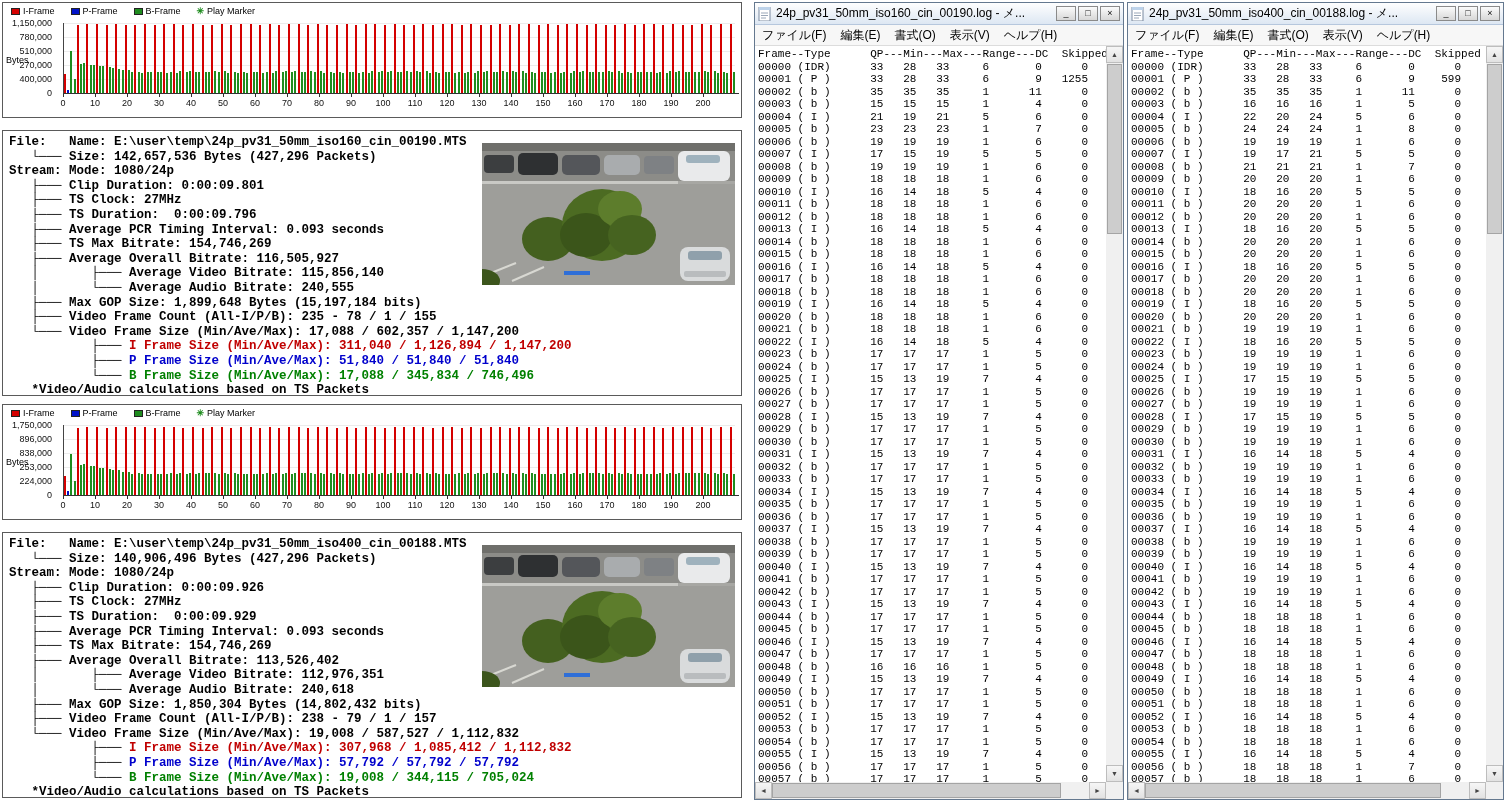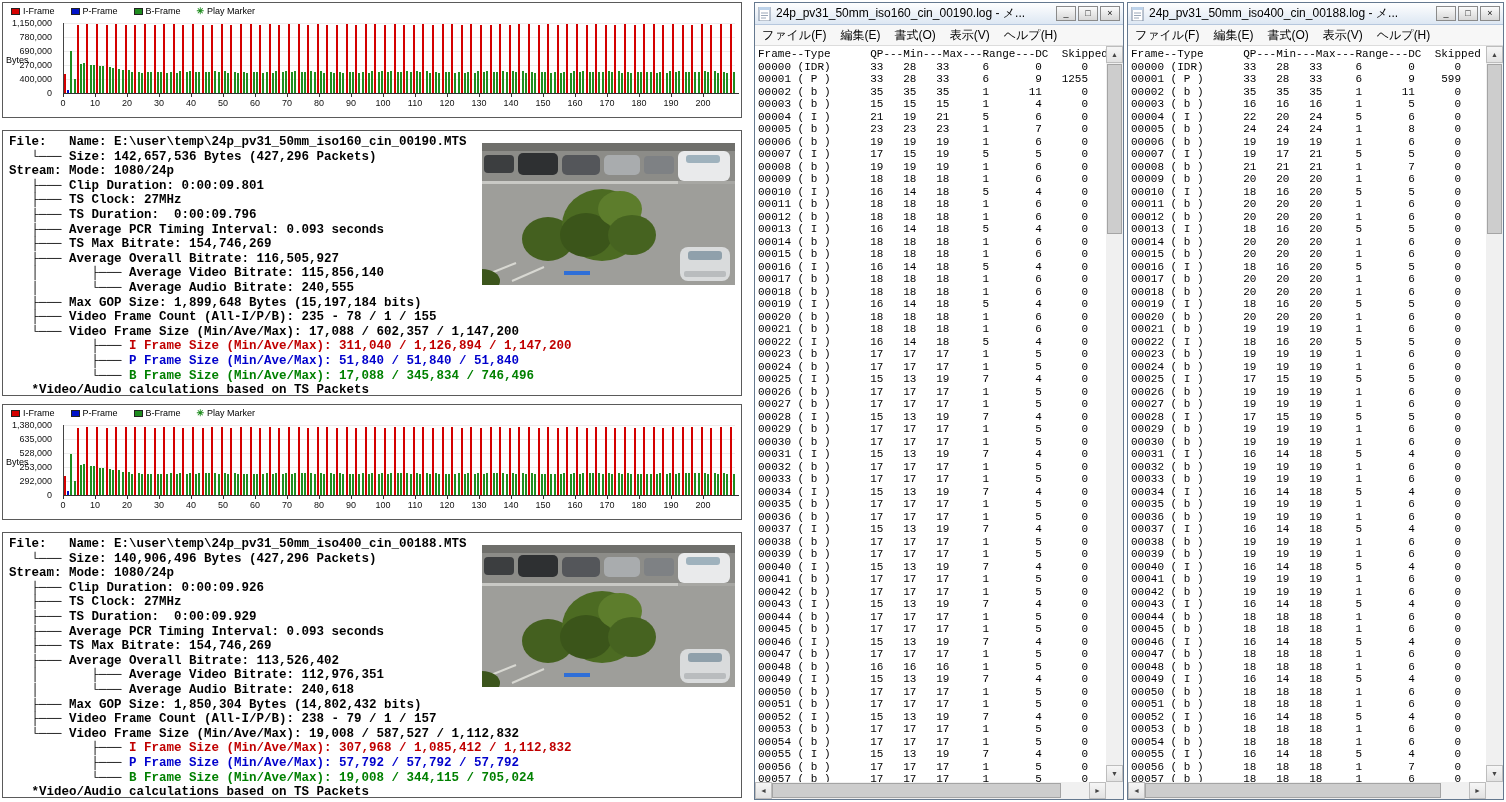--- a/index.html
+++ b/index.html
@@ -96,21 +96,21 @@
       </span>
     <span class="leg">
         <b class="star">✳</b>
         <em>Play Marker</em>
       </span>
   </div>
   <div class="bytes-label">Bytes</div>
   <div class="yticks">
     <span style="top: -5px;">1,150,000</span>
     <span style="top: 9px;">780,000</span>
-    <span style="top: 23px;">690,000</span>
+    <span style="top: 23px;">510,000</span>
     <span style="top: 37px;">270,000</span>
     <span style="top: 51px;">400,000</span>
     <span style="top: 65px;">0</span>
   </div>
   <div class="plot">
       <i class="bi" style="left: 0px; height: 18.9px;"></i>
       <i class="bp" style="left: 3.2px; height: 3.2px;"></i>
       <i class="bb" style="left: 6.4px; height: 42px;"></i>
       <i class="bb" style="left: 9.6px; height: 14px;"></i>
       <i class="bi" style="left: 12.8px; height: 68.1px;"></i>
@@ -414,25 +414,25 @@
         <i class="sw sw-b"></i>
         <em>B-Frame</em>
       </span>
     <span class="leg">
         <b class="star">✳</b>
         <em>Play Marker</em>
       </span>
   </div>
   <div class="bytes-label">Bytes</div>
   <div class="yticks">
-    <span style="top: -5px;">1,380,000</span>
-    <span style="top: 9px;">635,000</span>
-    <span style="top: 23px;">528,000</span>
+    <span style="top: -5px;">1,750,000</span>
+    <span style="top: 9px;">896,000</span>
+    <span style="top: 23px;">838,000</span>
     <span style="top: 37px;">253,000</span>
-    <span style="top: 51px;">292,000</span>
+    <span style="top: 51px;">224,000</span>
     <span style="top: 65px;">0</span>
   </div>
   <div class="plot">
       <i class="bi" style="left: 0px; height: 19.2px;"></i>
       <i class="bp" style="left: 3.2px; height: 3.6px;"></i>
       <i class="bb" style="left: 6.4px; height: 41.3px;"></i>
       <i class="bb" style="left: 9.6px; height: 14px;"></i>
       <i class="bi" style="left: 12.8px; height: 67.3px;"></i>
       <i class="bb" style="left: 16px; height: 29.9px;"></i>
       <i class="bb" style="left: 19.2px; height: 30.7px;"></i>

